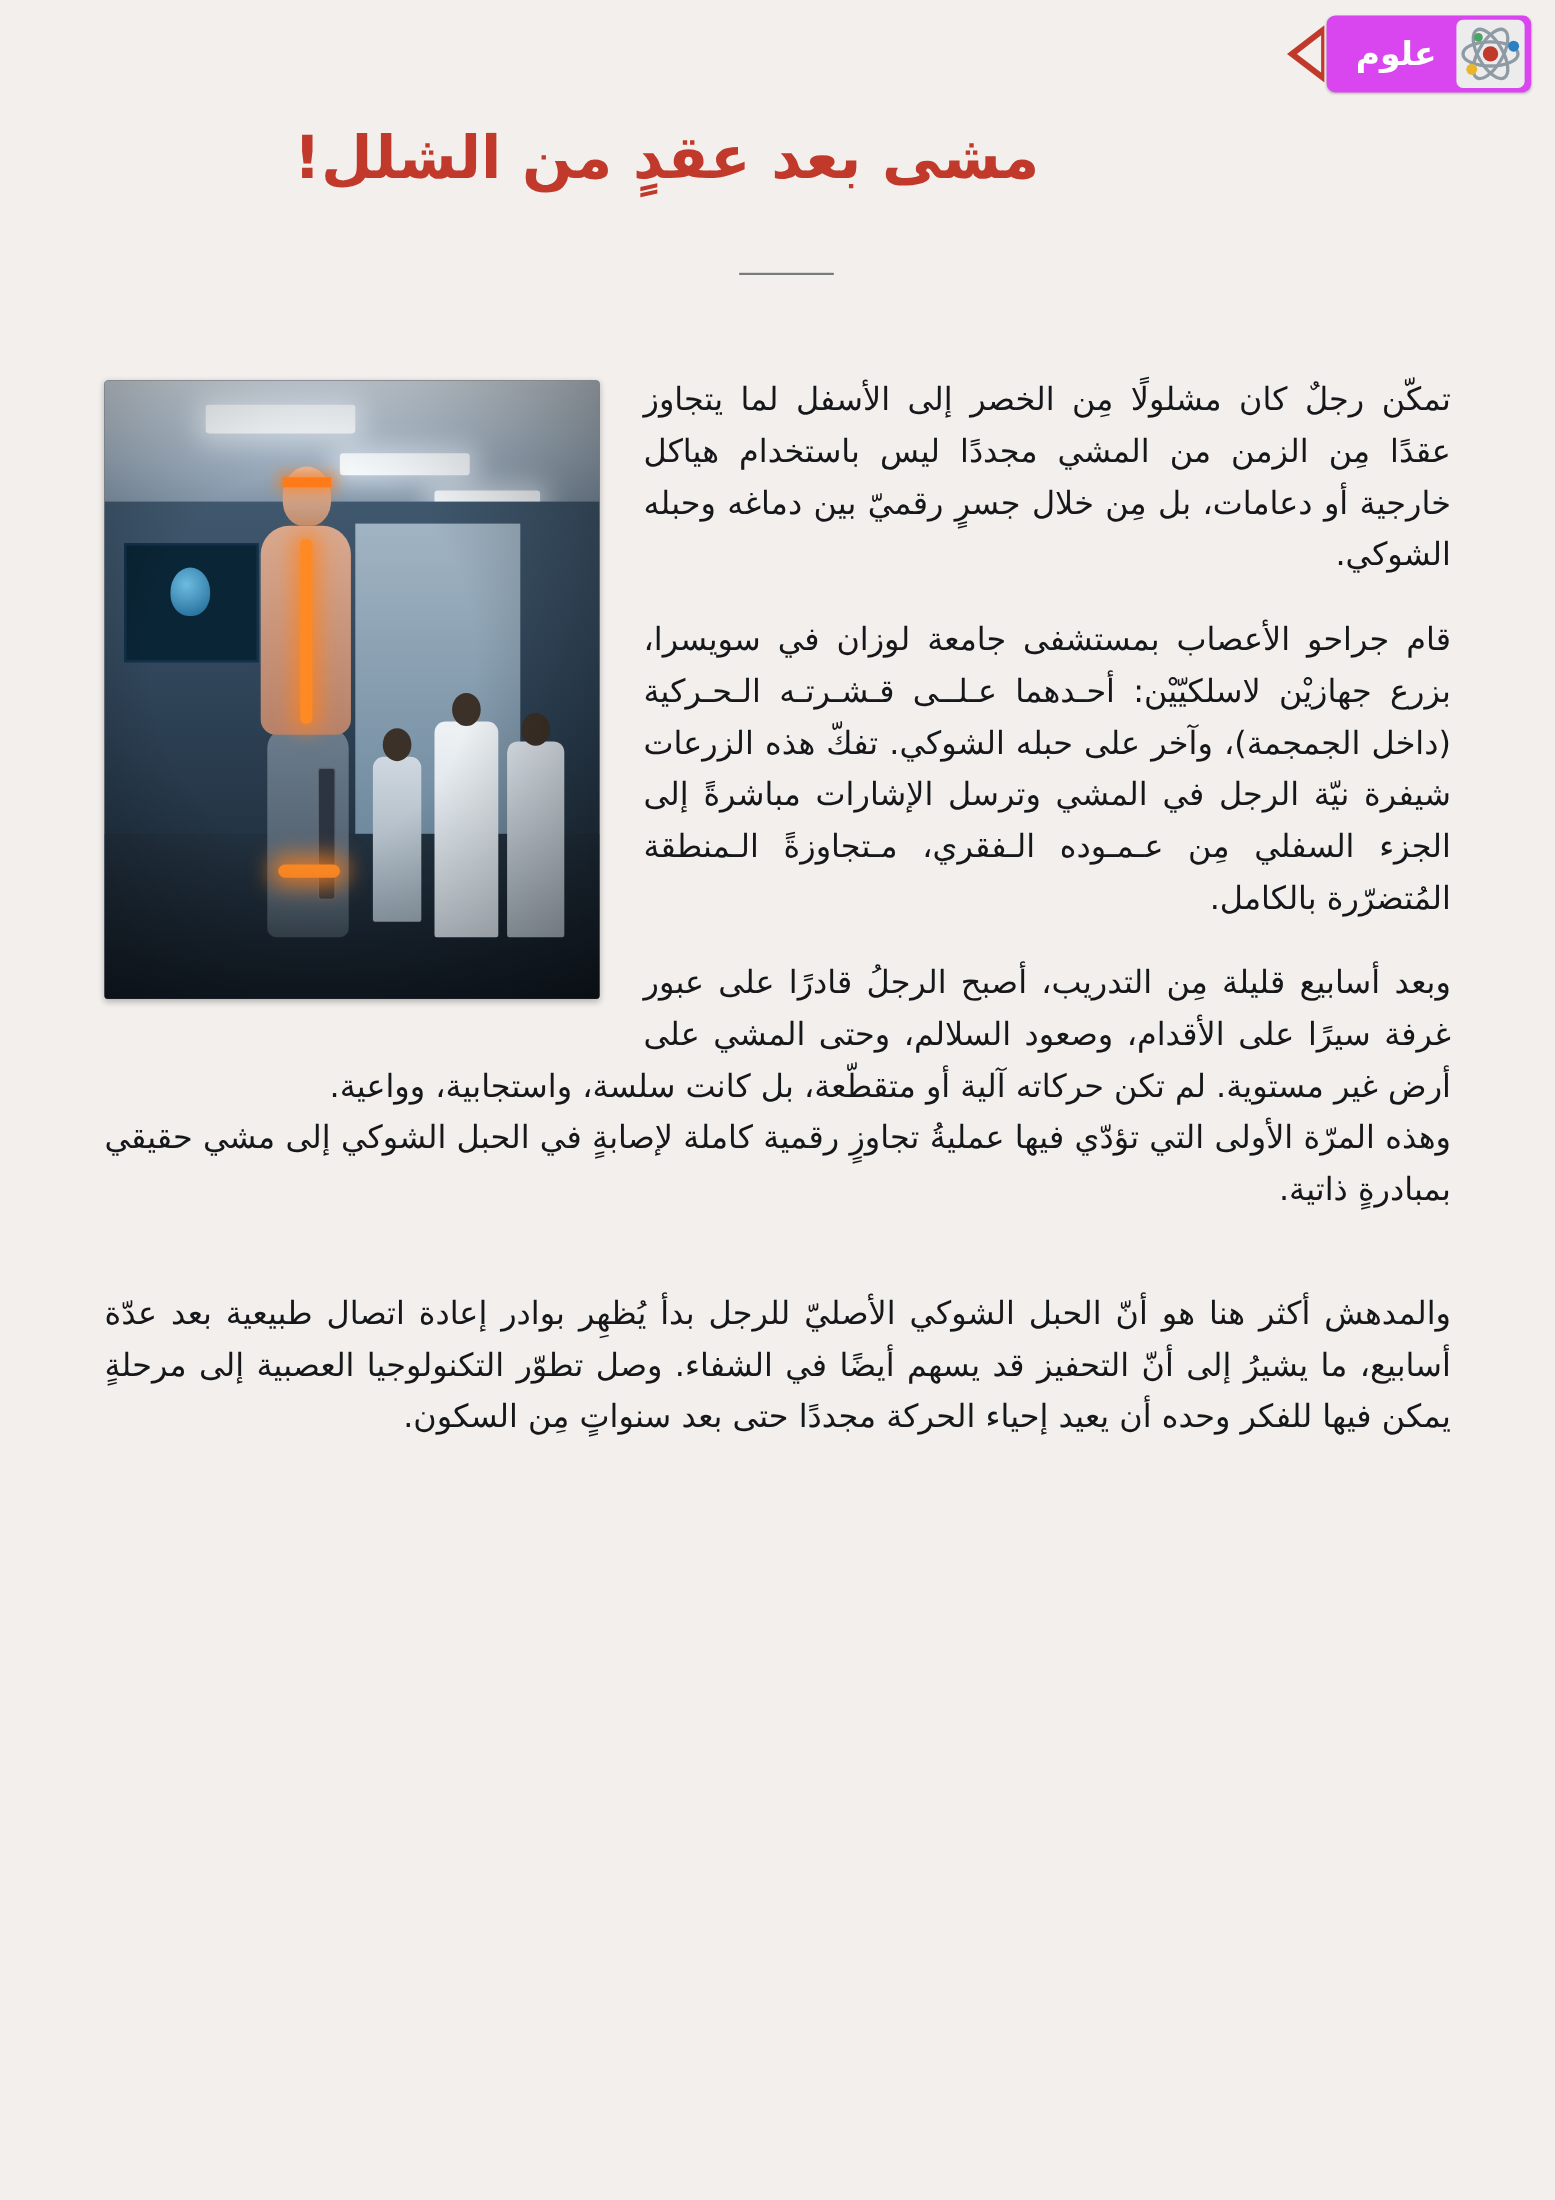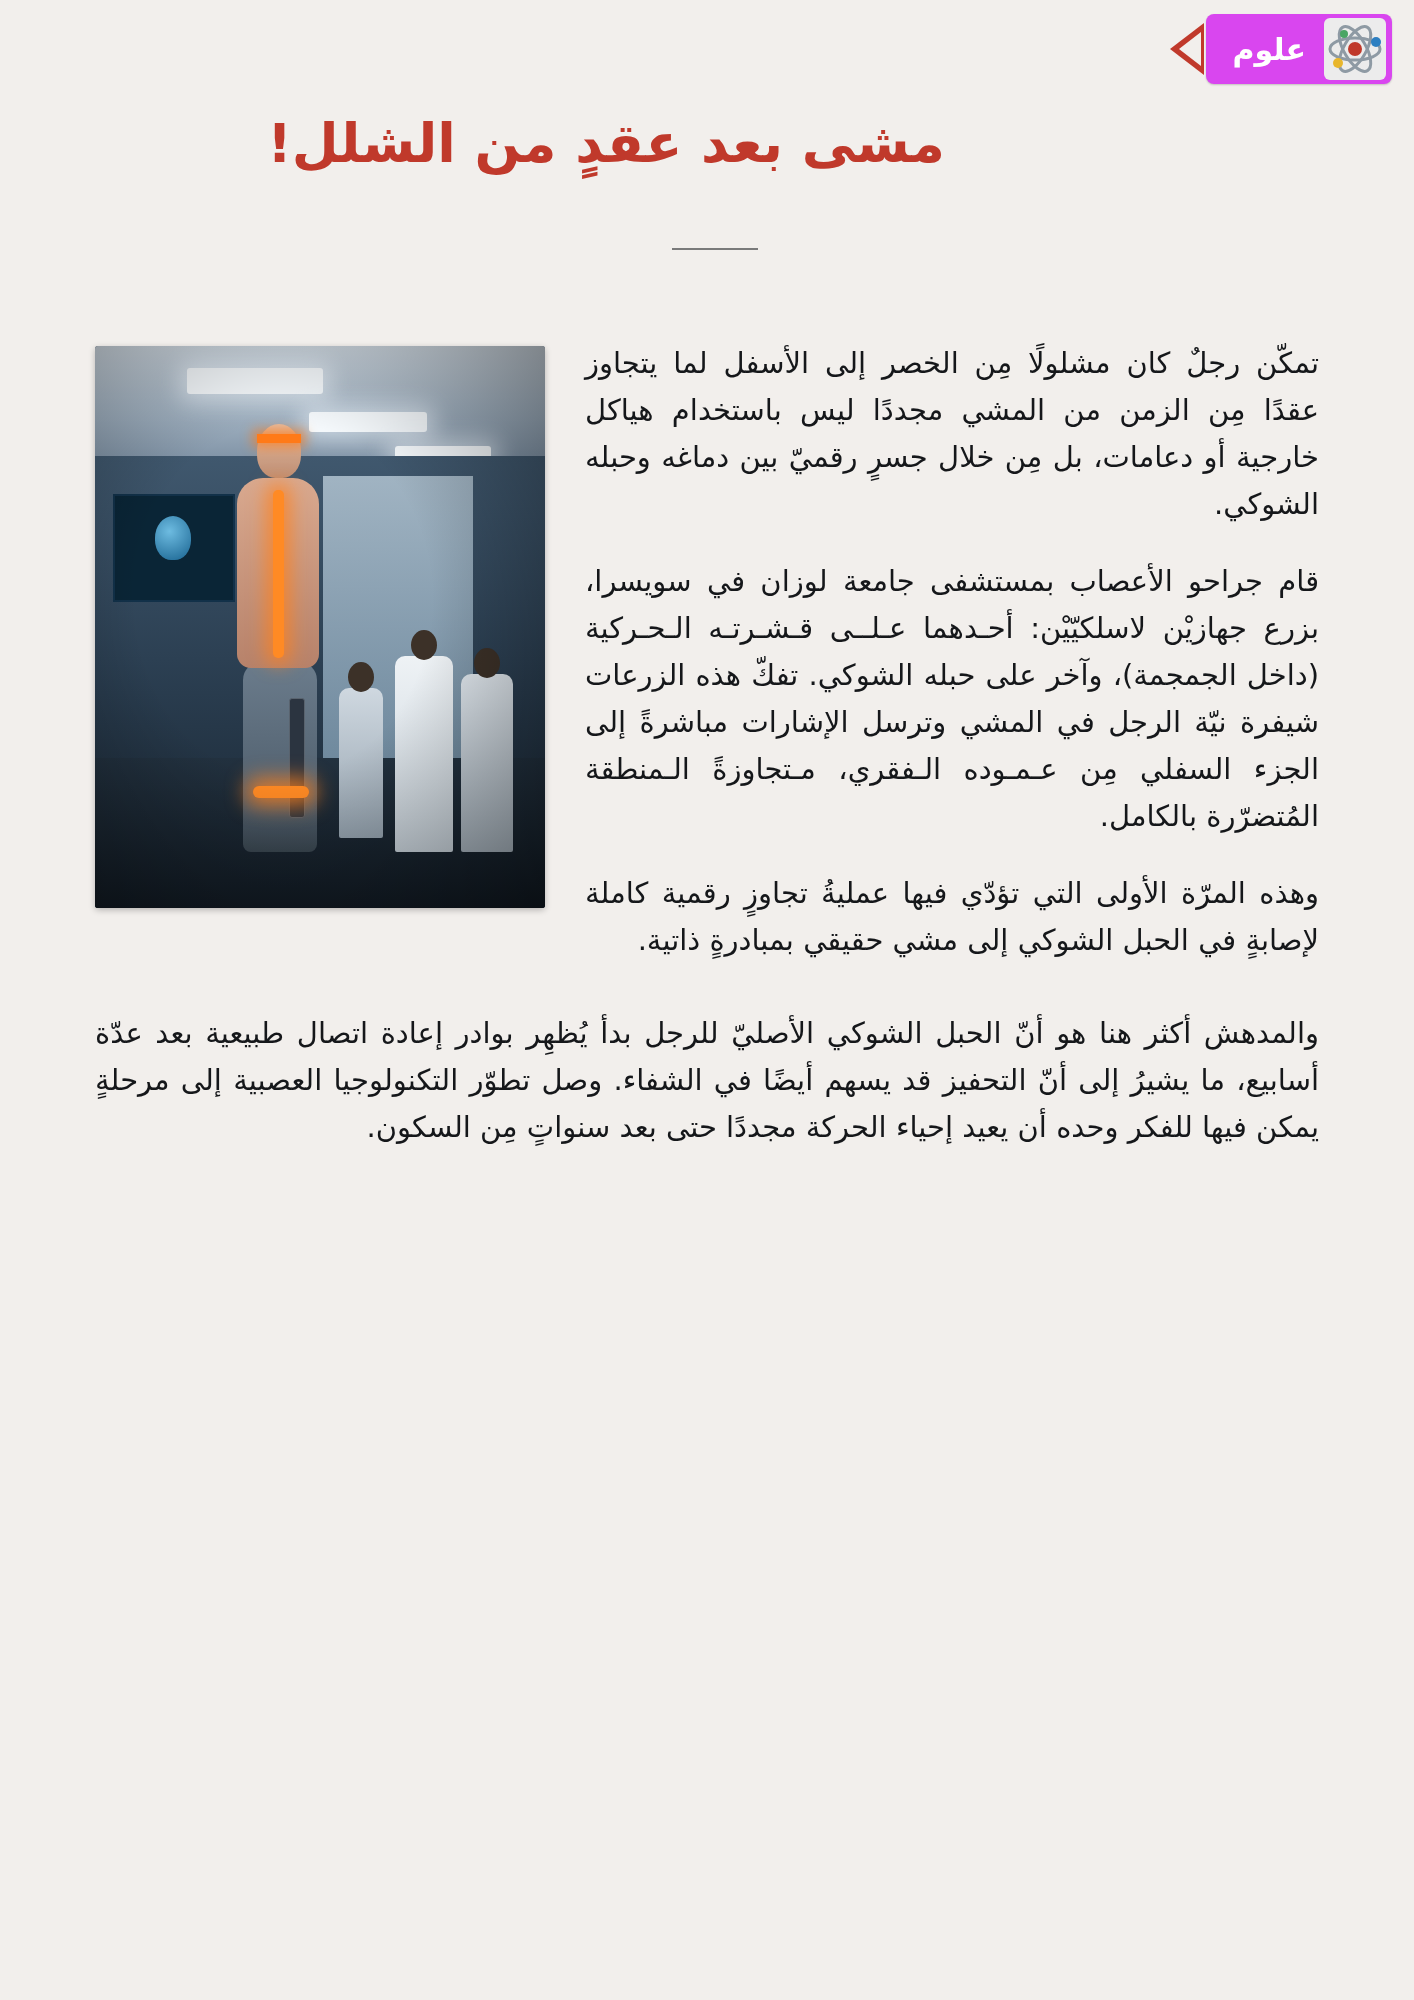--- a/index.html
+++ b/index.html
@@ -206,21 +206,21 @@
     width: 26px; height: 30px; border-radius: 50%;
     background: #3c3128;
   }
   .fig-vignette {
     position: absolute; inset: 0;
     background: radial-gradient(ellipse at 42% 45%, rgba(0,0,0,0) 40%, rgba(0,0,0,.45) 100%);
   }
 
   p.para { margin: 0 0 30px 0; }
   p.para.tight { margin-bottom: 0; }
-  p.para.gap-lg { margin-bottom: 46px; }
+  p.para.gap-lg { margin-bottom: 66px; }
 </style>
 </head>
 <body>
 
 <div class="page">
 
   <div class="header">
     <div class="brand-block">
       <div class="brand-arrow"></div>
       <div class="brand-pill">
@@ -275,17 +275,18 @@
         <div class="fig-band"></div>
         <div class="fig-spine"></div>
         <div class="fig-brace"></div>
         <div class="fig-knee"></div>
       </div>
       <div class="fig-vignette"></div>
     </div>
 
     <p class="para">تمكّن رجلٌ كان مشلولًا مِن الخصر إلى الأسفل لما يتجاوز عقدًا مِن الزمن من المشي مجددًا ليس باستخدام هياكل خارجية أو دعامات، بل مِن خلال جسرٍ رقميّ بين دماغه وحبله الشوكي.</p>
     <p class="para">قام جراحو الأعصاب بمستشفى جامعة لوزان في سويسرا، بزرع جهازيْن لاسلكيّيْن: أحـدهما عـلــى قـشـرتـه الـحـركية (داخل الجمجمة)، وآخر على حبله الشوكي. تفكّ هذه الزرعات شيفرة نيّة الرجل في المشي وترسل الإشارات مباشرةً إلى الجزء السفلي مِن عـمـوده الـفقري، مـتجاوزةً الـمنطقة المُتضرّرة بالكامل.</p>
+    <p class="para tight">وبعد أسابيع قليلة مِن التدريب، أصبح الرجلُ قادرًا على عبور غرفة سيرًا على الأقدام، وصعود السلالم، وحتى المشي على أرض غير مستوية. لم تكن حركاته آلية أو متقطّعة، بل كانت سلسة، واستجابية، وواعية.</p>
     <p class="para gap-lg">وهذه المرّة الأولى التي تؤدّي فيها عمليةُ تجاوزٍ رقمية كاملة لإصابةٍ في الحبل الشوكي إلى مشي حقيقي بمبادرةٍ ذاتية.</p>
     <p class="para">والمدهش أكثر هنا هو أنّ الحبل الشوكي الأصليّ للرجل بدأ يُظهِر بوادر إعادة اتصال طبيعية بعد عدّة أسابيع، ما يشيرُ إلى أنّ التحفيز قد يسهم أيضًا في الشفاء. وصل تطوّر التكنولوجيا العصبية إلى مرحلةٍ يمكن فيها للفكر وحده أن يعيد إحياء الحركة مجددًا حتى بعد سنواتٍ مِن السكون.</p>
 
   </div>
 </div>
 
 </body></html>

